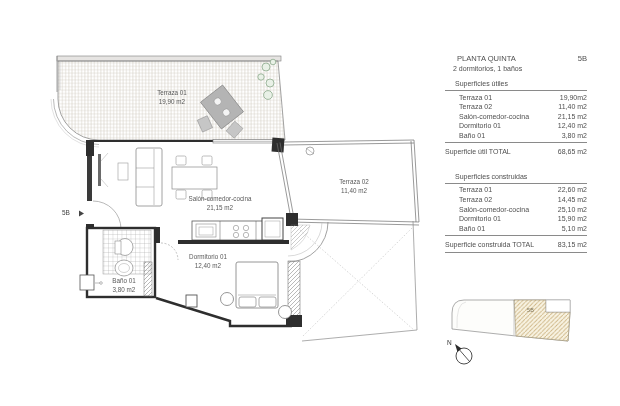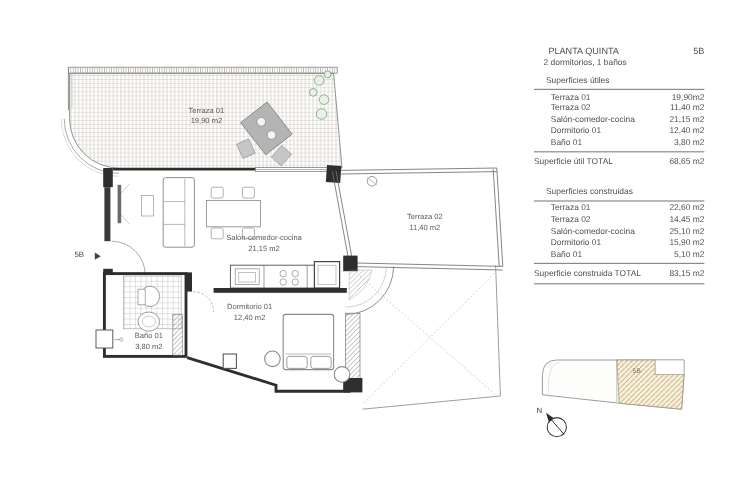--- a/index.html
+++ b/index.html
@@ -5,21 +5,21 @@
   html,body{margin:0;padding:0;background:#fff;}
   .canvas{position:relative;width:620px;height:406px;background:#ffffff;overflow:hidden;
           font-family:"Liberation Sans",sans-serif;color:#4a4a4a;}
   svg{position:absolute;left:0;top:0;}
   .plan-label{position:absolute;transform:translate(-50%,-50%);text-align:center;
               font-size:6.3px;line-height:1.45;color:#5a5a5a;white-space:nowrap;}
   .entry-label{position:absolute;font-size:6.5px;color:#444;white-space:nowrap;}
   .kp-label{position:absolute;font-size:5.5px;color:#7d7356;letter-spacing:.3px;}
   .north-label{position:absolute;font-size:6.5px;color:#333;}
   
-  .panel{position:absolute;left:445px;top:38px;width:142px;font-size:7px;color:#4f4f4f;}
+  .panel{position:absolute;left:445px;top:54px;width:142px;font-size:7px;color:#4f4f4f;}
   .p-head{display:flex;justify-content:space-between;padding-left:12px;font-size:7.6px;line-height:9px;}
   .p-sub{padding-left:8px;margin-top:1px;line-height:9px;}
   .p-section{padding-left:10px;margin-top:6px;margin-bottom:2px;line-height:9px;}
   .p-line{border:none;border-top:1px solid #8a8a8a;margin:1.5px 0;height:0;}
   .p-row{display:flex;justify-content:space-between;padding-left:14px;line-height:9.6px;}
   .p-total{display:flex;justify-content:space-between;margin:4px 0 3px 0;line-height:9px;}
   .gap{height:7px;}
 </style>
 </head>
 <body>

